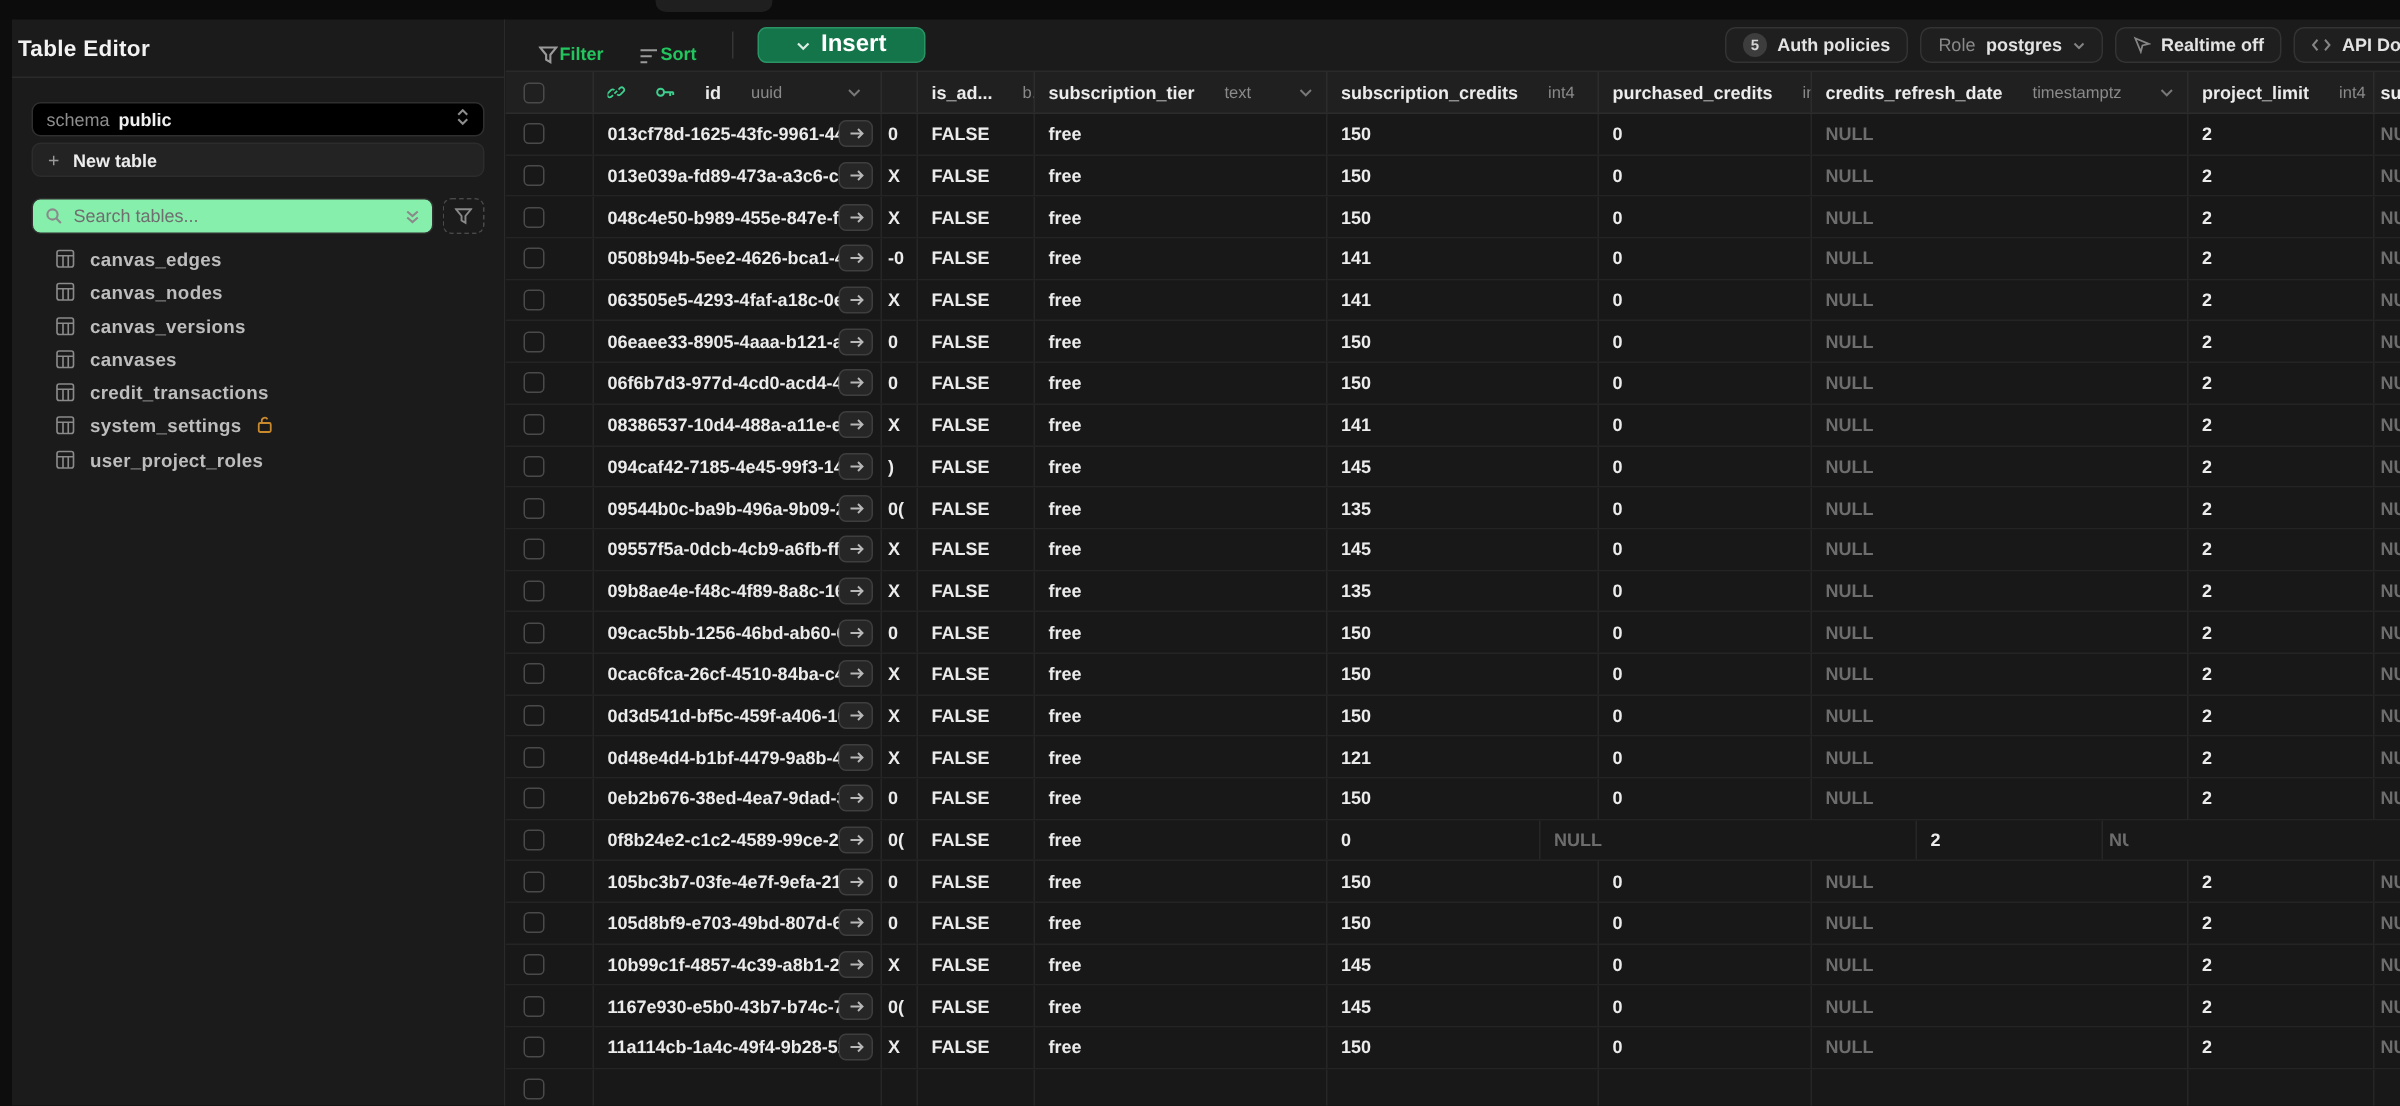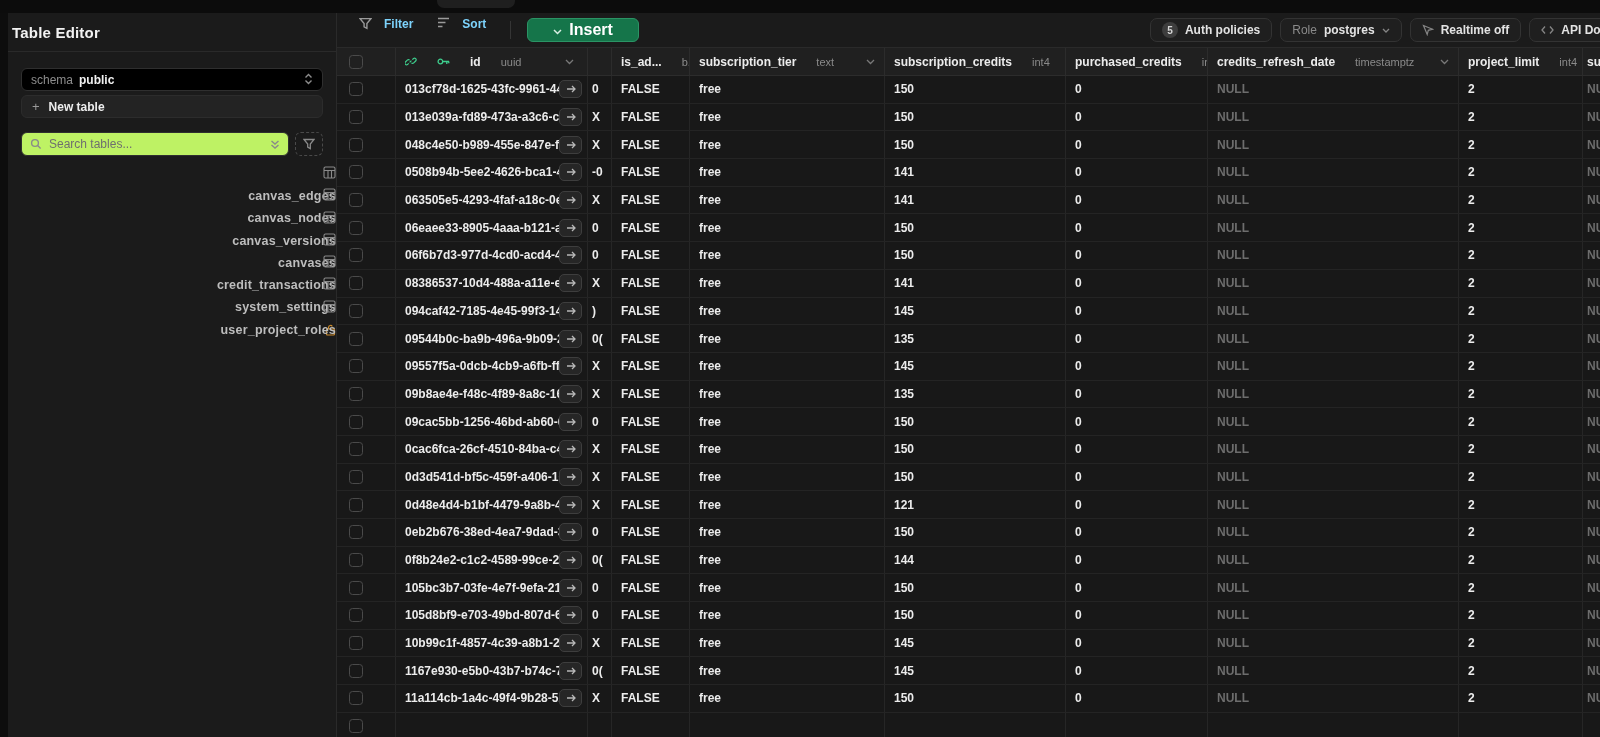--- a/index.html
+++ b/index.html
@@ -17,41 +17,41 @@
   .schema-btn { width:100%; height:23px; background:#000000; border:1px solid #2f2f2f; border-radius:6px;
     display:flex; align-items:center; gap:6px; padding:0 9px; cursor:pointer; }
   .schema-lab { color:#8d8d8d; font-size:12px; }
   .schema-val { color:#f0f0f0; font-size:12px; font-weight:700; }
   .updown { margin-left:auto; color:#8d8d8d; }
   .newtable-btn { margin-top:4px; width:100%; height:23px; background:#232323; border:1px solid #2c2c2c; border-radius:6px;
     display:flex; align-items:center; gap:9px; padding:0 10px; cursor:pointer; }
   .newtable-lab { font-size:12px; font-weight:700; color:#ededed; }
   .plus { color:#9a9a9a; font-size:13px; line-height:1; }
   .search-row { margin-top:14px; display:flex; gap:6px; }
-  .search-box { flex:1; height:24px; border:1px solid #2f2f2f; border-radius:6px; background:#bef264;
+  .search-box { flex:1; height:24px; border:1px solid #2f2f2f; border-radius:6px; background:#86efac;
     display:flex; align-items:center; gap:7px; padding:0 8px; }
   .search-ph { color:#6f6f6f; font-size:12px; flex:1; }
   .sfilter-btn { width:28px; height:24px; border:1px dashed #4a4a4a; border-radius:6px;
     display:flex; align-items:center; justify-content:center; cursor:pointer; }
   .tables { margin-top:10px; }
-  .tbl-item { position:relative; height:22.3px; display:flex; align-items:flex-end; gap:10px;
-    padding-left:29px; cursor:pointer; font-size:12.5px; color:#bdbdbd; margin-left:-13px; margin-right:-13px;flex-direction:column; }
+  .tbl-item { position:relative; height:22.3px; display:flex; align-items:flex-start; gap:10px;
+    padding-left:29px; cursor:pointer; font-size:12.5px; color:#bdbdbd; margin-left:-13px; margin-right:-13px; }
   .tbl-item .nm { font-weight:600; letter-spacing:.2px; }
   .tbl-item.selected { background:#2e2e2e; color:#ffffff; }
   .tbl-item.selected .nm { font-weight:700; }
   .tbl-item.selected::before { content:""; position:absolute; left:0; top:0; bottom:0; width:3px; background:#ffffff; }
   .ticon { color:#8a8a8a; display:flex; }
   .tbl-item.selected .ticon { color:#cfcfcf; }
 
   
   .main { position:absolute; left:337px; top:13px; right:0; bottom:0; background:#181818; overflow:hidden; }
   .toolbar { height:35px; background:#1b1b1b; border-bottom:1px solid #2a2a2a;
     display:flex; align-items:center; padding:0 14px; gap:8px; }
-  .tbtn { display:flex; align-items:flex-start; gap:12px; padding:0 8px; height:26px; border-radius:5px;
-    font-size:12px; font-weight:700; color:#7dd3fc; cursor:pointer; }
+  .tbtn { display:flex; align-items:flex-end; gap:1px; padding:0 8px; height:26px; border-radius:5px;
+    font-size:12px; font-weight:700; color:#22c55e; cursor:pointer; }
   .tbtn .ic { color:#9a9a9a; display:flex; }
   .vdiv { width:1px; height:18px; background:#353535; margin:0 8px; }
   .insert-btn { display:flex; align-items:center; gap:7px; height:24px; padding:0 25px; border-radius:6px;
     background:#15754a; border:1px solid #2b9465; color:#fff; font-size:16px; font-weight:700; cursor:pointer; }
   .spacer { flex:1; }
   .rbtn { display:flex; align-items:center; gap:7px; height:24px; padding:0 11px; border-radius:7px;
     background:#1f1f1f; border:1px solid #333; font-size:12px; font-weight:700; color:#e3e3e3;
     cursor:pointer; white-space:nowrap; flex:none; }
   .rbtn .dim { color:#8a8a8a; font-weight:400; }
   .badge5 { width:16px; height:16px; border-radius:50%; background:#3d3d3d; color:#d6d6d6; font-size:10px;
@@ -997,23 +997,20 @@
     </div>
     <div class="c w-clip">
       <span class="val">0(</span>
     </div>
     <div class="c w-isad">
       <span class="val">FALSE</span>
     </div>
     <div class="c w-tier">
       <span class="val">free</span>
     </div>
-    <div class="c w-cred">
-      <span class="val">144</span>
-    </div>
     <div class="c w-pur">
       <span class="val">0</span>
     </div>
     <div class="c w-ref">
       <span class="nullv">NULL</span>
     </div>
     <div class="c w-lim">
       <span class="val">2</span>
     </div>
     <div class="c w-su">

